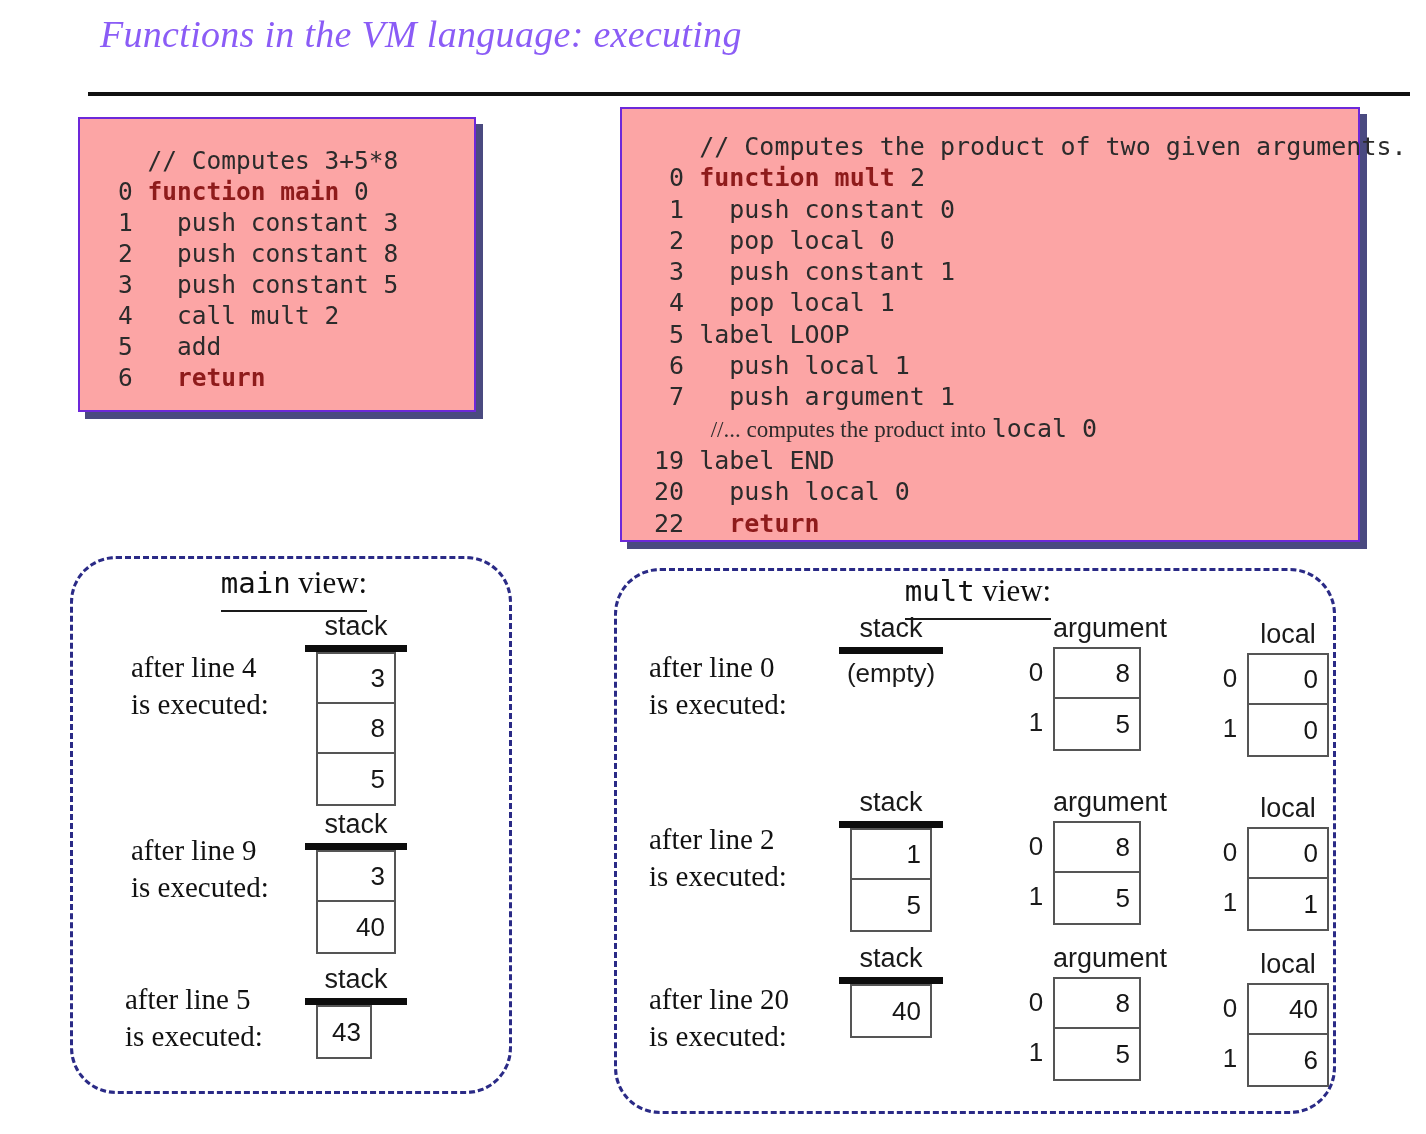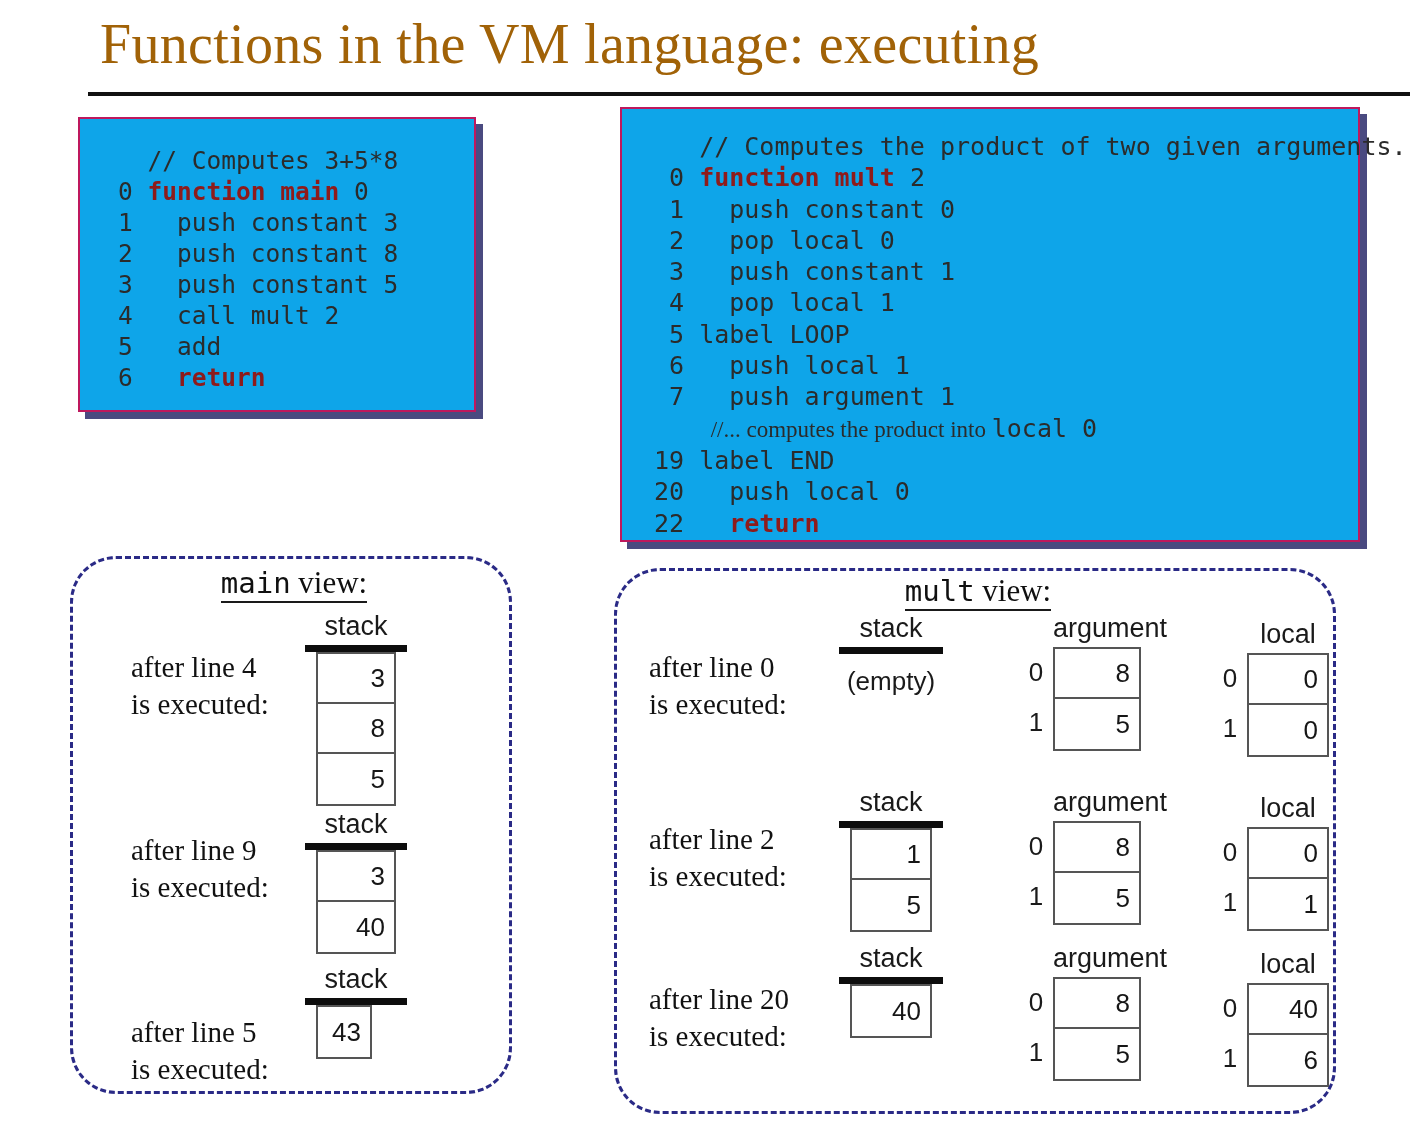--- a/index.html
+++ b/index.html
@@ -11,38 +11,39 @@
     position: relative;
     font-family: "Liberation Serif", serif;
     overflow: hidden;
   }
 
   
   #slide-title {
     position: absolute;
     left: 100px; top: 12px;
     font-family: "Liberation Serif", serif;
-    font-size: 56px;
+    font-size: 38px;
     font-weight: 400;
-    color: #a16207;
+    color: #8b5cf6;
     letter-spacing: 0.3px;
     white-space: nowrap;
+    font-style: italic;
   }
   #title-rule {
     position: absolute;
     left: 88px; top: 92px;
     width: 1322px; height: 4px;
     background: #111111;
   }
 
   
   .code-box {
     position: absolute;
-    background: #0ea5e9;
-    border: 2px solid #be185d;
+    background: #fca5a5;
+    border: 2px solid #6d28d9;
     box-shadow: 7px 7px 0 0 #4a4a80;
     box-sizing: border-box;
   }
   #code-box-main  { left: 78px;  top: 117px; width: 398px; height: 295px; }
   #code-box-mult  { left: 620px; top: 107px; width: 740px; height: 435px; }
 
   .code-lines {
     font-family: "DejaVu Sans Mono", monospace;
     font-size: 24.5px;
     line-height: 31px;
@@ -82,21 +83,21 @@
   .view-heading .mono-name {
     font-family: "DejaVu Sans Mono", monospace;
     font-size: 29px;
   }
   .view-heading .ser-word {
     font-family: "Liberation Serif", serif;
     font-size: 31px;
   }
   .view-heading .underlined {
     border-bottom: 2px solid #1a1a1a;
-    padding-bottom: 0;
+    padding-bottom: 9px;
     display: inline-block;
   }
   #heading-main { left: 0; width: 442px; top: 6px; }
   #heading-mult { left: 0; width: 722px; top: 2px; }
 
   
   .snapshot { position: absolute; }
 
   .caption {
     position: absolute;
@@ -155,21 +156,21 @@
     text-align: center;
     display: flex;
     align-items: center;
     justify-content: center;
   }
   .empty-text {
     font-family: "Liberation Sans", sans-serif;
     font-size: 26px;
     color: #1a1a1a;
     text-align: center;
-    padding-top: 12px;
+    padding-top: 4px;
   }
 </style>
 </head>
 <body>
 
 <div id="slide-title">Functions in the VM language: executing</div>
 <div id="title-rule"></div>
 
 <div class="code-box" id="code-box-main">
   <div class="code-lines" id="code-lines-main"><div><span class="ln">  </span><span class="ln">// Computes 3+5*8</span></div><div><span class="ln">0 </span><span class="kw">function main</span><span class="ln"> 0</span></div><div><span class="ln">1 </span><span class="ln">  push constant 3</span></div><div><span class="ln">2 </span><span class="ln">  push constant 8</span></div><div><span class="ln">3 </span><span class="ln">  push constant 5</span></div><div><span class="ln">4 </span><span class="ln">  call mult 2</span></div><div><span class="ln">5 </span><span class="ln">  add</span></div><div><span class="ln">6 </span><span class="kw">  return</span></div></div>
@@ -213,21 +214,21 @@
           <div class="stack-bar" style="width: 102px; margin-left: 0px;"></div>
           <div class="indexed" style="width: 80px; margin-left: 11px;">
             <div class="cells" style="width: 80px;">
               <div class="cell" style="height: 50px;">3</div>
               <div class="cell" style="height: 50px;">40</div>
             </div>
           </div>
         </div>
       </div>
       <div class="snapshot" style="left: 0px; top: 0px;">
-        <div class="caption" style="left: 58px; top: 422px; margin-top: 33px;">
+        <div class="caption" style="left: 52px; top: 422px;">
           <div>after line 5</div>
           <div>is executed:</div>
         </div>
         <div class="colgroup" style="left: 232px; top: 405px;">
           <div class="col-label" style="width: 102px;">stack</div>
           <div class="stack-bar" style="width: 102px; margin-left: 0px;"></div>
           <div class="indexed" style="width: 80px; margin-left: 11px;">
             <div class="cells" style="width: 56px;">
               <div class="cell" style="height: 50px;">43</div>
             </div>

